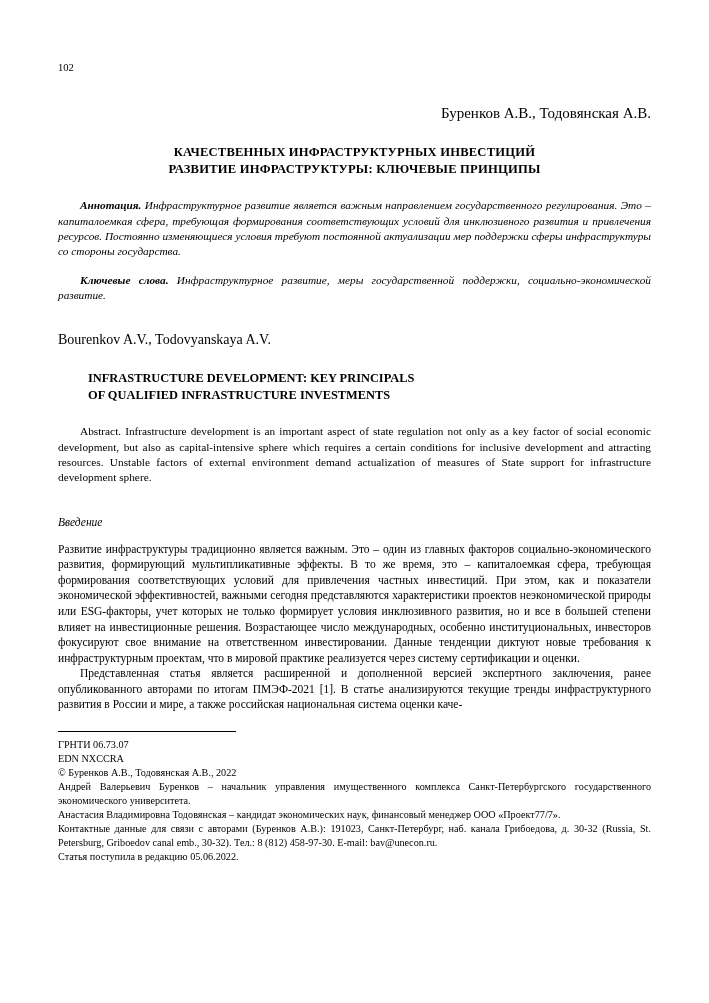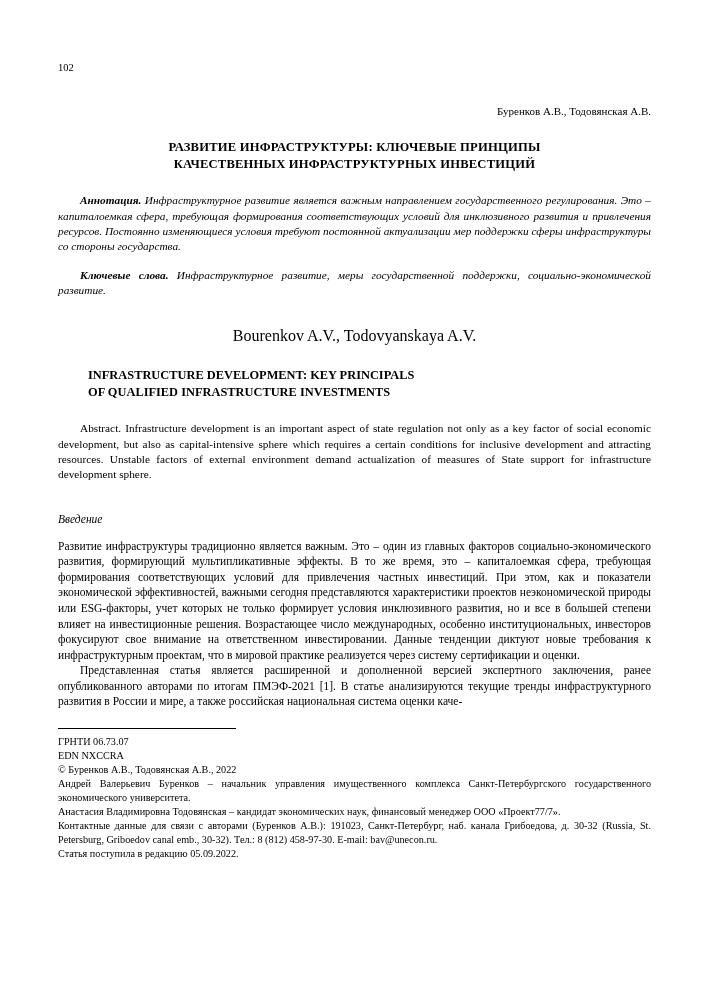--- a/index.html
+++ b/index.html
@@ -23,21 +23,21 @@
     box-sizing: border-box;
     padding: 62px 58px 0 58px;
   }
   .page-number {
     font-size: 10.5px;
     line-height: 1.2;
     margin: 0 0 30px 0;
   }
   .authors-ru {
     text-align: right;
-    font-size: 11px;
+    font-size: 15px;
     margin-bottom: 22px;
   }
   .title-ru {
     text-align: center;
     font-weight: bold;
     font-size: 12.6px;
     line-height: 1.38;
     letter-spacing: 0.2px;
     margin: 0 28px 20px 28px;
   }
@@ -49,22 +49,22 @@
     margin-bottom: 13px;
   }
   .abstract-block .lead {
     font-weight: bold;
     font-style: italic;
   }
   .indent {
     text-indent: 22px;
   }
   .authors-en {
-    text-align: center;
-    font-size: 16px;
+    text-align: left;
+    font-size: 14px;
     margin-top: 28px;
     margin-bottom: 22px;
   }
   .title-en {
     text-align: left;
     font-weight: bold;
     font-size: 12.4px;
     line-height: 1.4;
     margin: 0 30px 20px 30px;
   }
@@ -107,22 +107,22 @@
 </head>
 <body>
 
 <div class="page">
 
   <div class="page-number">102</div>
 
   <div class="authors-ru">Буренков А.В., Тодовянская А.В.</div>
 
   <div class="title-ru">
+    <div>КАЧЕСТВЕННЫХ ИНФРАСТРУКТУРНЫХ ИНВЕСТИЦИЙ</div>
     <div>РАЗВИТИЕ ИНФРАСТРУКТУРЫ: КЛЮЧЕВЫЕ ПРИНЦИПЫ</div>
-    <div>КАЧЕСТВЕННЫХ ИНФРАСТРУКТУРНЫХ ИНВЕСТИЦИЙ</div>
   </div>
 
   <div class="abstract-block indent"><span class="lead">Аннотация.</span><span> Инфраструктурное развитие является важным направлением государственного регулирования. Это – капиталоемкая сфера, требующая формирования соответствующих условий для инклюзивного развития и привлечения ресурсов. Постоянно изменяющиеся условия требуют постоянной актуализации мер поддержки сферы инфраструктуры со стороны государства.</span></div>
 
   <div class="abstract-block indent"><span class="lead">Ключевые слова.</span><span> Инфраструктурное развитие, меры государственной поддержки, социально-экономической развитие.</span></div>
 
   <div class="authors-en">Bourenkov A.V., Todovyanskaya A.V.</div>
 
   <div class="title-en">
     <div>INFRASTRUCTURE DEVELOPMENT: KEY PRINCIPALS</div>
@@ -139,16 +139,16 @@
 
   <div class="footnote-rule"></div>
 
   <div class="footnotes">
     <div>ГРНТИ 06.73.07</div>
     <div>EDN NXCCRA</div>
     <div>© Буренков А.В., Тодовянская А.В., 2022</div>
     <div>Андрей Валерьевич Буренков – начальник управления имущественного комплекса Санкт-Петербургского государственного экономического университета.</div>
     <div>Анастасия Владимировна Тодовянская – кандидат экономических наук, финансовый менеджер ООО «Проект77/7».</div>
     <div>Контактные данные для связи с авторами (Буренков А.В.): 191023, Санкт-Петербург, наб. канала Грибоедова, д. 30-32 (Russia, St. Petersburg, Griboedov canal emb., 30-32). Тел.: 8 (812) 458-97-30. E-mail: bav@unecon.ru.</div>
-    <div>Статья поступила в редакцию 05.09.2022.</div>
+    <div>Статья поступила в редакцию 05.06.2022.</div>
   </div>
 
 </div>
 
 </body></html>

